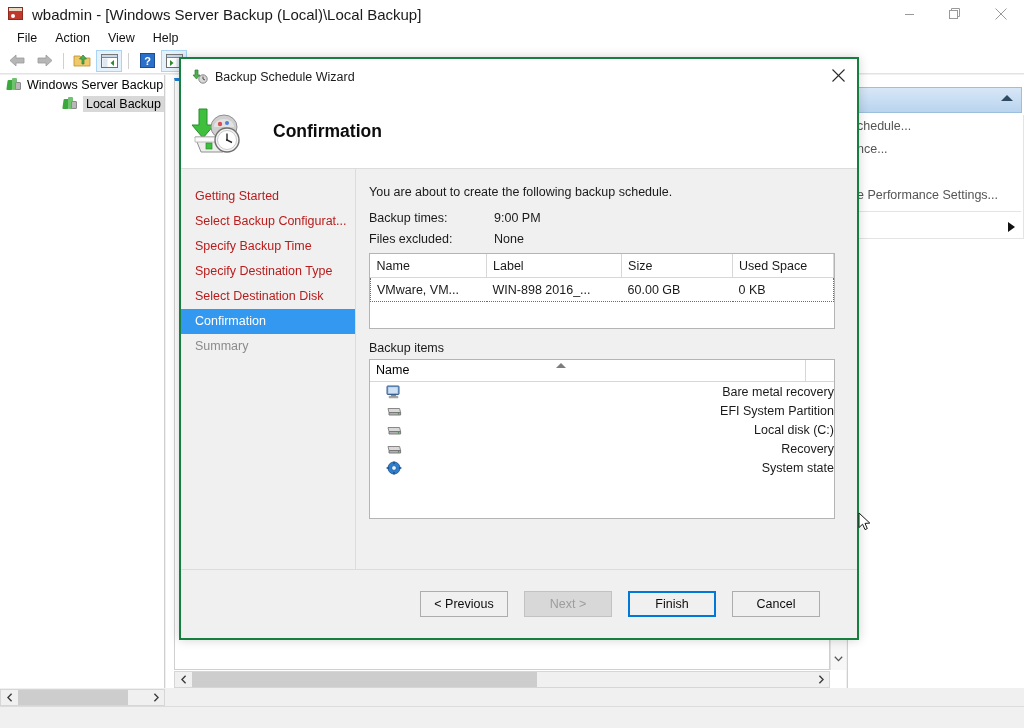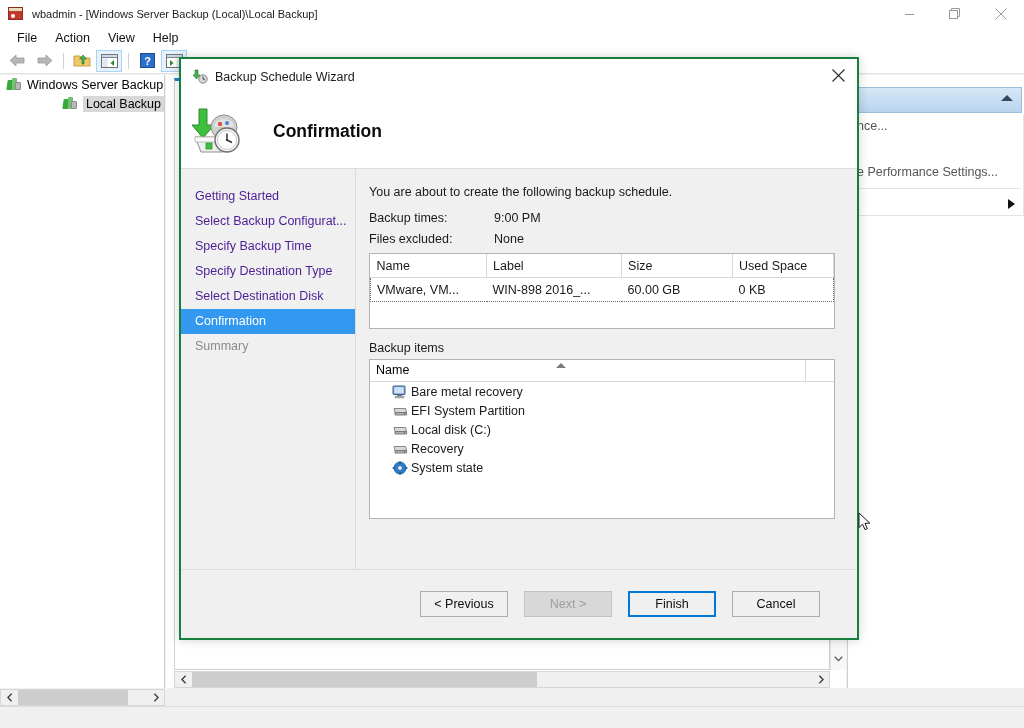--- a/index.html
+++ b/index.html
@@ -51,21 +51,21 @@
     width: 13px; height: 3px;
     background: #e8d9c0;
   }
   .tb-ico-dot {
     position: absolute; left: 3px; top: 8px;
     width: 4px; height: 4px;
     background: #ffffff;
     border-radius: 50%;
   }
   .titlebar-text {
-    font-size: 11px;
+    font-size: 15px;
     color: #1a1a1a;
     white-space: nowrap;
   }
   .win-controls {
     position: absolute;
     right: 0; top: 0;
     height: 28px;
     display: flex;
   }
   .win-btn {
@@ -347,21 +347,21 @@
     background: #f0f0f0;
     border-right: 1px solid #dcdcdc;
     box-sizing: border-box;
     padding-top: 15px;
   }
   .step {
     height: 25px;
     line-height: 25px;
     padding-left: 14px;
     font-size: 12.5px;
-    color: #4c1d95;
+    color: #b91c1c;
     white-space: nowrap;
   }
   .step.current {
     background: #3399f0;
     color: #ffffff;
   }
   .step.future { color: #8b8b8b; }
 
   .content {
     flex: 1;
@@ -451,23 +451,24 @@
     left: 186px; top: 3px;
     width: 0; height: 0;
     border-left: 5px solid transparent;
     border-right: 5px solid transparent;
     border-bottom: 5px solid #7d7d7d;
   }
   .item-row {
     height: 19px;
     display: flex;
     align-items: center;
-    padding-left: 22px;
+    padding-left: 16px;
     font-size: 12.5px;
     color: #1a1a1a;
+    justify-content: space-between;
   }
   .item-ico {
     width: 16px; height: 14px;
     margin-right: 3px;
     flex: none;
     position: relative;
   }
 
   .dlg-footer {
     position: absolute;
@@ -636,20 +637,21 @@
           </svg>
       </div>
     </div>
   </div>
 
   <div class="pane-actions">
     <div class="act-header">
       <span class="act-collapse"></span>
     </div>
     <div class="act-list">
+      <div class="act-row">chedule...</div>
       <div class="act-row">nce...</div>
       <div class="act-row"></div>
       <div class="act-row">e Performance Settings...</div>
       <div class="act-sep"></div>
       <div class="act-more"></div>
     </div>
   </div>
 
   <div class="hscroll" style="left:0; width:165px; bottom:22px;">
     <div class="arw">

